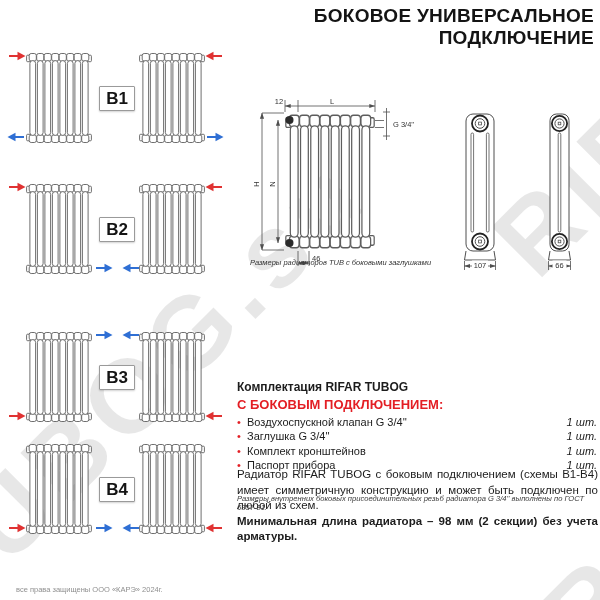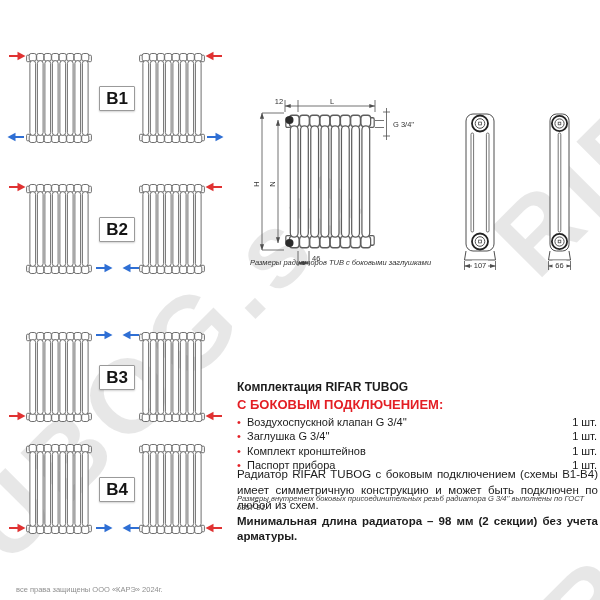--- a/index.html
+++ b/index.html
@@ -39,21 +39,21 @@
   .sv1{position:absolute;left:460px;top:106px;}
   .sv2{position:absolute;left:544px;top:106px;}
 
   
   .equipment{position:absolute;left:237px;top:380px;width:360px;color:#1c1c1c;}
   .equip-h1{font-size:12px;font-weight:bold;line-height:15px;}
   .equip-h2{font-size:13px;font-weight:bold;line-height:17px;color:#e31e24;margin-top:1px;}
   .equip-row{display:flex;align-items:baseline;font-size:11px;line-height:12px;margin-top:2.6px;}
   .bullet{color:#e31e24;width:10px;font-size:11px;}
   .equip-label{flex:1;}
-  .equip-qty{text-align:center;}
+  .equip-qty{text-align:center;font-style:italic;}
   .note{margin-top:23px;font-size:7.6px;font-style:italic;color:#3a3a3a;}
 
   
   .description{position:absolute;left:237px;top:467px;width:361px;font-size:11.5px;
                line-height:15.5px;color:#1c1c1c;text-align:justify;}
   .description .bold{font-weight:bold;}
 
   .copyright{position:absolute;left:8px;top:585px;font-size:7.5px;color:#8f8f8f;margin-left:8px;}
 </style>
 </head>
@@ -98,20 +98,24 @@
 </svg>
 
 <div class="page">
 
   <div>
     <div class="wm wm1">UBOG.su</div>
     <div class="wm wm2">RIFAR-TUBOG</div>
     <div class="wm wm3">RIF</div>
   </div>
 
+  <div class="title">
+    <div>БОКОВОЕ УНИВЕРСАЛЬНОЕ</div>
+    <div>ПОДКЛЮЧЕНИЕ</div>
+  </div>
 
   <div class="scheme-row row-b1">
     <svg class="rad r1" width="66" height="92" viewBox="0 0 66 92">
         <use href="#rad-sym"></use>
       </svg>
     <svg class="rad r2" width="66" height="92" viewBox="0 0 66 92">
         <use href="#rad-sym"></use>
       </svg>
     <div class="scheme-label">B1</div>
     <svg class="arrow red" style="left:8px;top:-1px" width="18" height="10" viewBox="0 0 18 10">

